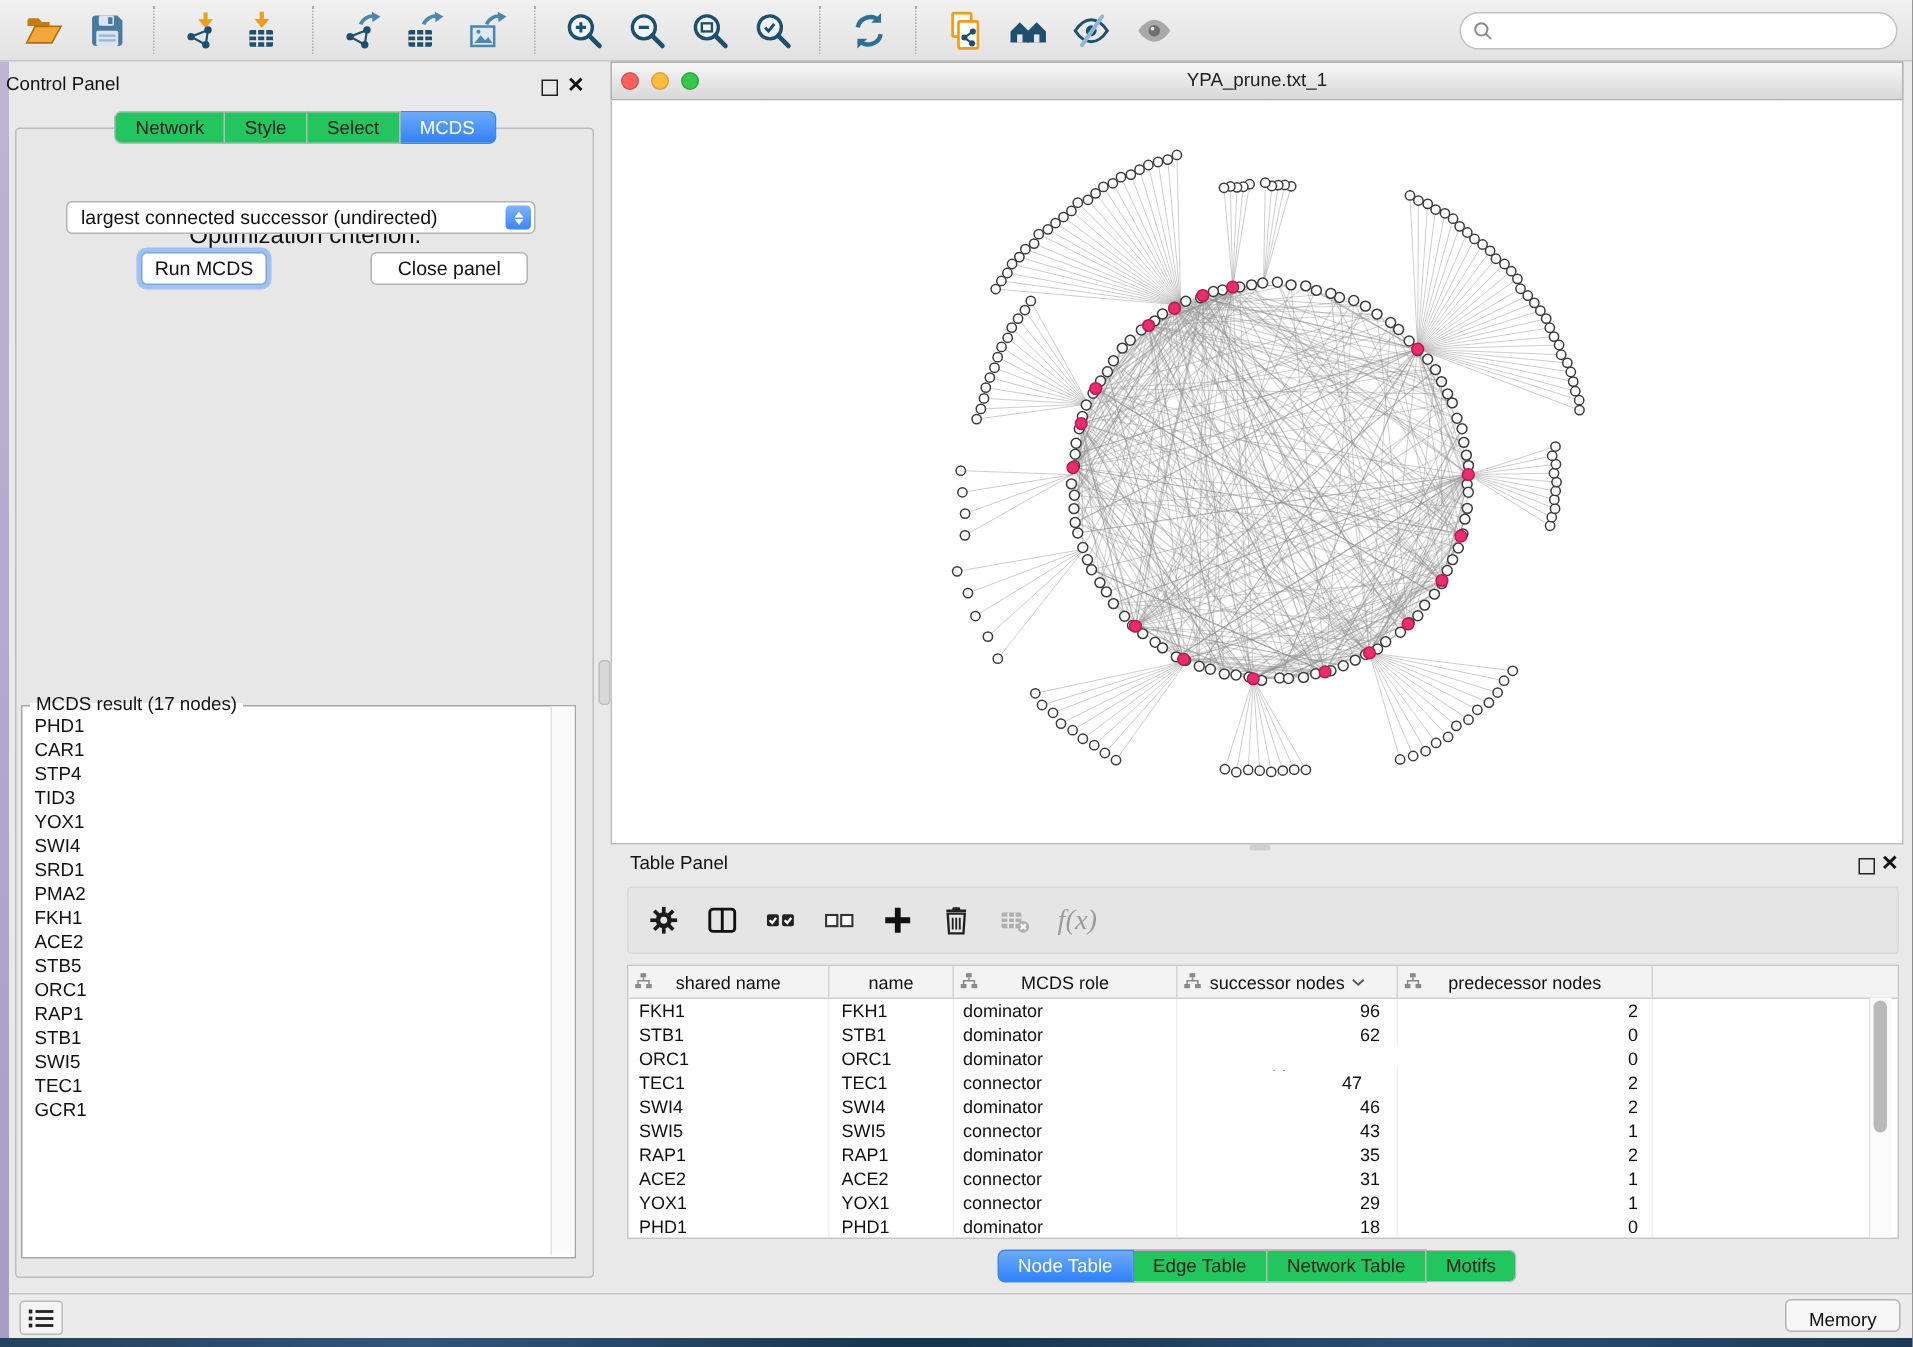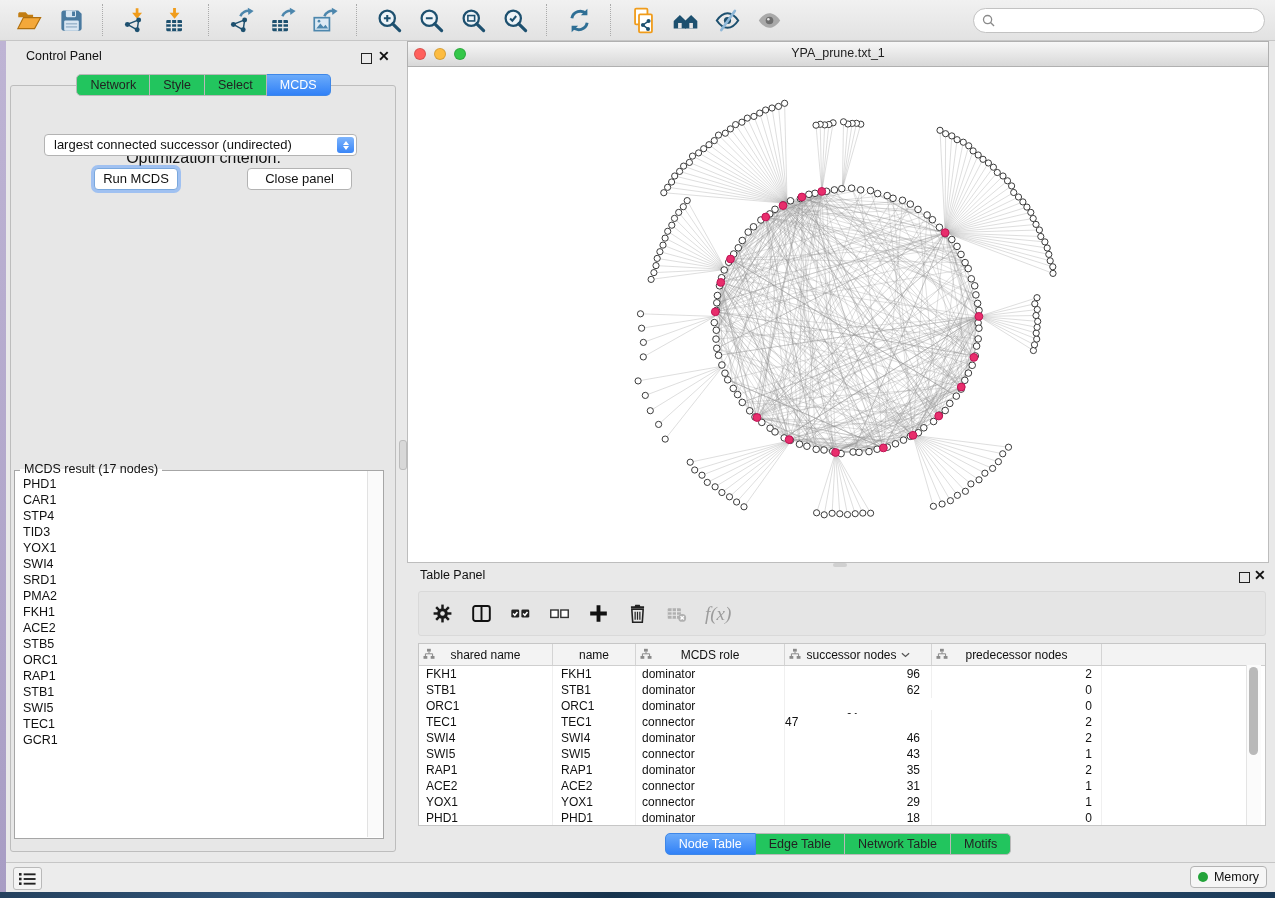--- a/index.html
+++ b/index.html
@@ -13,21 +13,21 @@
   .tb-btn svg{width:27px;height:27px;}
   .tb-sep{width:1px;height:32px;border-left:1px dotted #ababab;margin:0 10px;flex:0 0 auto;}
   .search{left:973px;top:8px;width:292px;height:25px;background:#fff;border:1px solid #c2c2c2;border-radius:13px;
           display:flex;align-items:center;padding:0 8px;box-sizing:border-box;gap:5px;}
   .search input{border:none;outline:none;flex:1;font-size:12px;background:transparent;font-family:"Liberation Sans",sans-serif;}
   
   .wall-left{left:0;top:41px;width:6px;height:851px;background:linear-gradient(#beb4d4,#a89dc4);}
   .wall-bottom{left:0;top:892px;width:1275px;height:6px;
                background:linear-gradient(90deg,#24415e,#31557a 22%,#16334d 48%,#2a4e72 75%,#1b3a57);}
   
-  .cp-title{left:26px;top:49px;font-size:12.5px;}
+  .cp-title{left:4px;top:49px;font-size:12.5px;}
   .float-btn{width:9px;height:9px;border:1.5px solid #222;display:inline-block;}
   .close-x{font-size:14px;font-weight:bold;line-height:12px;}
   .cp-body{left:10px;top:85px;width:384px;height:765px;background:#e7e7e7;border:1px solid #bdbdbd;border-radius:3px;}
   .seg-row{display:flex;justify-content:center;}
   .cp-tabs{left:6px;top:74px;width:395px;}
   .seg{height:20px;line-height:20px;padding:0 13px;background:#22c55e;border:1px solid #b9b9b9;border-left:none;
        font-size:12.5px;color:#222;}
   .seg:first-child{border-left:1px solid #b9b9b9;border-radius:5px 0 0 5px;}
   .seg:last-child{border-radius:0 5px 5px 0;}
   .seg.active{background:linear-gradient(#6babfa,#3181f7);color:#fff;border-color:#3e87e8;}
@@ -72,21 +72,21 @@
   .tr{display:flex;height:16px;font-size:12px;}
   .td{box-sizing:border-box;border-right:1px solid #f0f0f0;line-height:16px;white-space:nowrap;overflow:hidden;}
   .nt-track{left:1246px;top:665px;width:14px;height:160px;background:#fbfbfb;border-left:1px solid #e4e4e4;}
   .nt-thumb{left:1249px;top:667px;width:9px;height:88px;background:#b9b9b9;border-radius:5px;}
   .tp-tabs{left:407px;top:833px;width:862px;}
   
   .statusbar{left:6px;top:862px;width:1269px;height:30px;background:#ececec;border-top:1px solid #c6c6c6;box-sizing:border-box;}
   .list-btn{left:13px;top:867px;width:27px;height:21px;background:#f4f4f4;border:1px solid #b9b9b9;border-radius:3px;
             display:flex;align-items:center;justify-content:center;}
   .mem-btn{left:1190px;top:866px;width:77px;height:22px;background:#f6f6f6;border:1px solid #b3b3b3;border-radius:4px;
-           display:flex;align-items:center;justify-content:center;gap:6px;font-size:12.5px;box-sizing:border-box;}
+           display:flex;align-items:center;justify-content:center;gap:6px;font-size:12.5px;box-sizing:border-box;flex-direction:column;}
   .mem-dot{width:10px;height:10px;border-radius:50%;background:#23a33a;}
 </style>
 </head>
 <body>
 
 <div id="app">
 
   <div class="abs toolbar">
     <div id="main-toolbar-icons" style="display:flex;align-items:center;">
         <span class="tb-btn">
@@ -1231,21 +1231,21 @@
           <div class="td" style="width: 134px; padding-left: 7px;">ORC1</div>
           <div class="td" style="width: 83px; padding-left: 8px;">ORC1</div>
           <div class="td" style="width: 149px; padding-left: 6px;">dominator</div>
           <div class="td" style="width: 147px; text-align: center; padding-right: 11px; margin-top: 12px;">61</div>
           <div class="td" style="width: 170px; text-align: right; padding-right: 9px;">0</div>
         </div>
         <div class="tr">
           <div class="td" style="width: 134px; padding-left: 7px;">TEC1</div>
           <div class="td" style="width: 83px; padding-left: 8px;">TEC1</div>
           <div class="td" style="width: 149px; padding-left: 6px;">connector</div>
-          <div class="td" style="width: 147px; padding-right: 1px;">47</div>
+          <div class="td" style="width: 147px; text-align: right; padding-right: 23px;">47</div>
           <div class="td" style="width: 170px; text-align: right; padding-right: 9px;">2</div>
         </div>
         <div class="tr">
           <div class="td" style="width: 134px; padding-left: 7px;">SWI4</div>
           <div class="td" style="width: 83px; padding-left: 8px;">SWI4</div>
           <div class="td" style="width: 149px; padding-left: 6px;">dominator</div>
           <div class="td" style="width: 147px; text-align: right; padding-right: 11px;">46</div>
           <div class="td" style="width: 170px; text-align: right; padding-right: 9px;">2</div>
         </div>
         <div class="tr">

